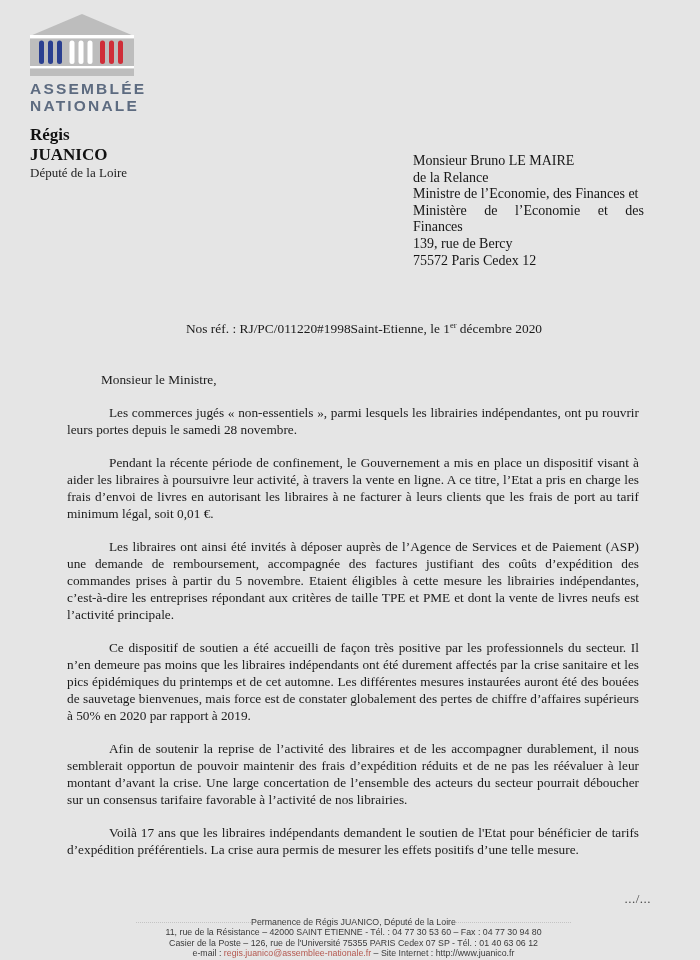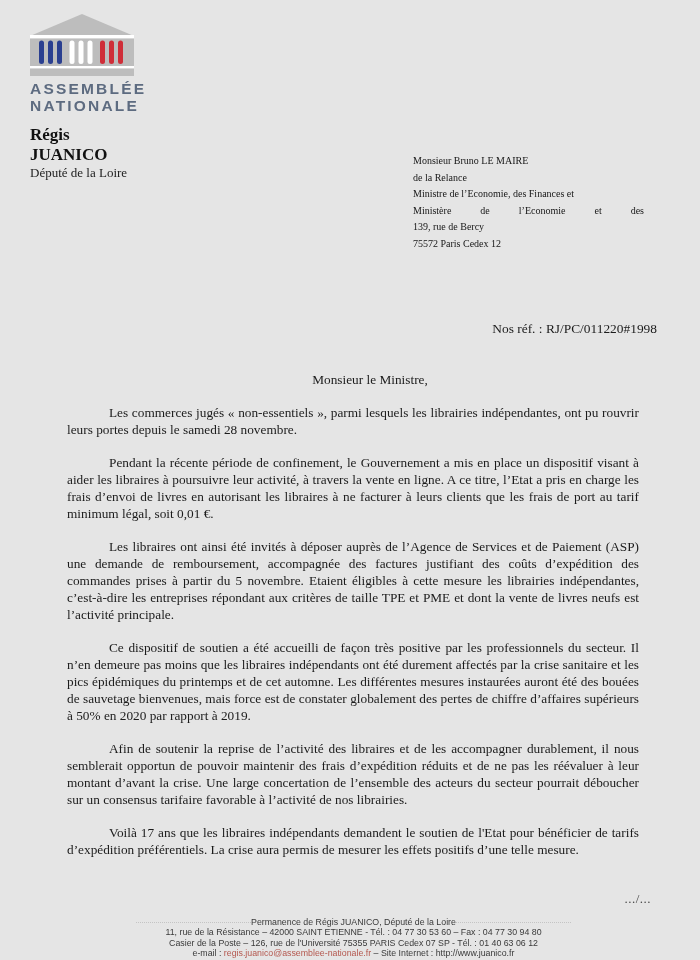--- a/index.html
+++ b/index.html
@@ -12,30 +12,30 @@
   svg.logo{width:104px;height:62px;display:block;}
   .an-title{
     margin-top:5px;font-family:"Liberation Sans",sans-serif;
     font-size:15.5px;font-weight:600;letter-spacing:2.2px;
     color:#5d6b80;line-height:16.5px;white-space:nowrap;
   }
   .sender-name{margin-top:11px;font-size:17px;font-weight:bold;color:#111;}
   .sender-title{font-size:13px;color:#222;}
   
   .recipient{position:absolute;left:413px;top:153px;width:231px;
-    font-size:10px;line-height:16.6px;color:#161616;}
+    font-size:14px;line-height:16.6px;color:#161616;}
   .recipient .justify{text-align:justify;text-align-last:justify;}
   
-  .ref-row{position:absolute;left:61px;right:50px;top:321px;
-    display:flex;justify-content:flex-end;font-size:13.4px;}
+  .ref-row{position:absolute;left:61px;right:40px;top:321px;
+    display:flex;justify-content:center;font-size:13.4px;}
   .date-line sup{font-size:8.5px;vertical-align:super;line-height:0;}
   
   .body-text{position:absolute;left:59px;top:371px;width:580px;
     font-size:13.3px;line-height:17px;}
-  .salutation{text-indent:42px;margin:0 0 16px 0;text-align:center;}
+  .salutation{text-indent:42px;margin:0 0 16px 0;}
   p.para{text-align:justify;text-indent:42px;margin:0 0 16px 8px;}
   .continuation{position:absolute;right:56px;top:891px;font-size:13px;
     color:#4a4a4a;letter-spacing:0.5px;}
   
   .footer{position:absolute;left:0;right:0;top:917px;text-align:center;
     font-family:"Liberation Sans",sans-serif;font-size:8.8px;
     line-height:10.3px;color:#3a3a3a;}
   .footer-line1{display:flex;align-items:center;justify-content:center;}
   .dotline{border-top:1px dotted #c4c4c4;width:115px;height:0;}
   .email-link{color:#b4574e;cursor:pointer;}
@@ -74,26 +74,28 @@
     </div>
     <div class="sender-name">Régis JUANICO</div>
     <div class="sender-title">Député de la Loire</div>
   </div>
 
   <div class="recipient">
     <div>Monsieur Bruno LE MAIRE</div>
     <div>de la Relance</div>
     <div>Ministre de l’Economie, des Finances et</div>
     <div class="justify">Ministère de l’Economie et des</div>
+    <div>Finances</div>
     <div>139, rue de Bercy</div>
     <div>75572 Paris Cedex 12</div>
   </div>
 
   <div class="ref-row">
     <span>Nos réf. : RJ/PC/011220#1998</span>
+    <span class="date-line"><span>Saint-Etienne, le 1</span><sup>er</sup><span> décembre 2020</span></span>
   </div>
 
   <div class="body-text">
     <p class="salutation">Monsieur le Ministre,</p>
     <p class="para">Les commerces jugés « non-essentiels », parmi lesquels les librairies indépendantes, ont pu rouvrir leurs portes depuis le samedi 28 novembre.</p>
     <p class="para">Pendant la récente période de confinement, le Gouvernement a mis en place un dispositif visant à aider les libraires à poursuivre leur activité, à travers la vente en ligne. A ce titre, l’Etat a pris en charge les frais d’envoi de livres en autorisant les libraires à ne facturer à leurs clients que les frais de port au tarif minimum légal, soit 0,01 €.</p>
     <p class="para">Les libraires ont ainsi été invités à déposer auprès de l’Agence de Services et de Paiement (ASP) une demande de remboursement, accompagnée des factures justifiant des coûts d’expédition des commandes prises à partir du 5 novembre. Etaient éligibles à cette mesure les librairies indépendantes, c’est-à-dire les entreprises répondant aux critères de taille TPE et PME et dont la vente de livres neufs est l’activité principale.</p>
     <p class="para">Ce dispositif de soutien a été accueilli de façon très positive par les professionnels du secteur. Il n’en demeure pas moins que les libraires indépendants ont été durement affectés par la crise sanitaire et les pics épidémiques du printemps et de cet automne. Les différentes mesures instaurées auront été des bouées de sauvetage bienvenues, mais force est de constater globalement des pertes de chiffre d’affaires supérieurs à 50% en 2020 par rapport à 2019.</p>
     <p class="para">Afin de soutenir la reprise de l’activité des libraires et de les accompagner durablement, il nous semblerait opportun de pouvoir maintenir des frais d’expédition réduits et de ne pas les réévaluer à leur montant d’avant la crise. Une large concertation de l’ensemble des acteurs du secteur pourrait déboucher sur un consensus tarifaire favorable à l’activité de nos librairies.</p>
     <p class="para">Voilà 17 ans que les libraires indépendants demandent le soutien de l'Etat pour bénéficier de tarifs d’expédition préférentiels. La crise aura permis de mesurer les effets positifs d’une telle mesure.</p>

